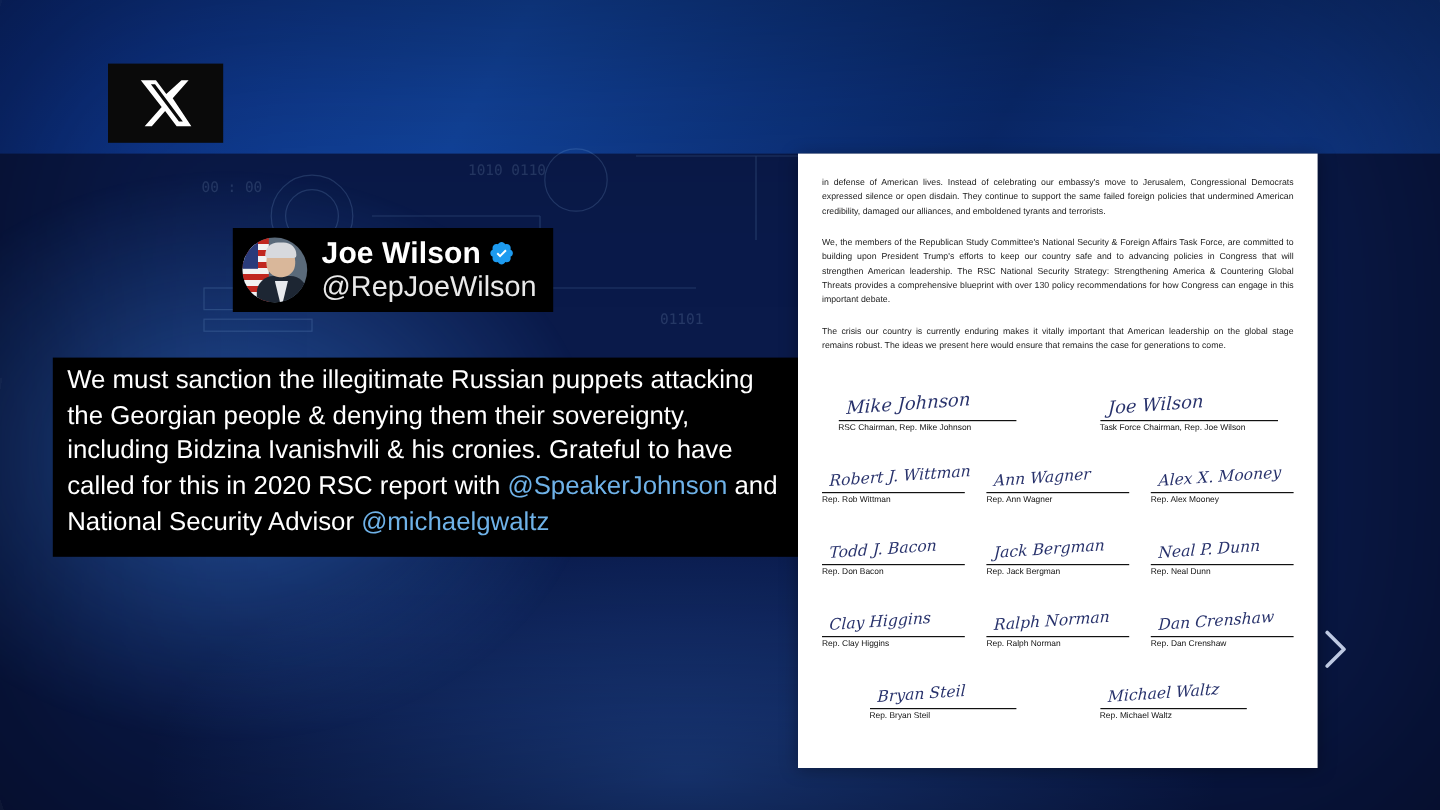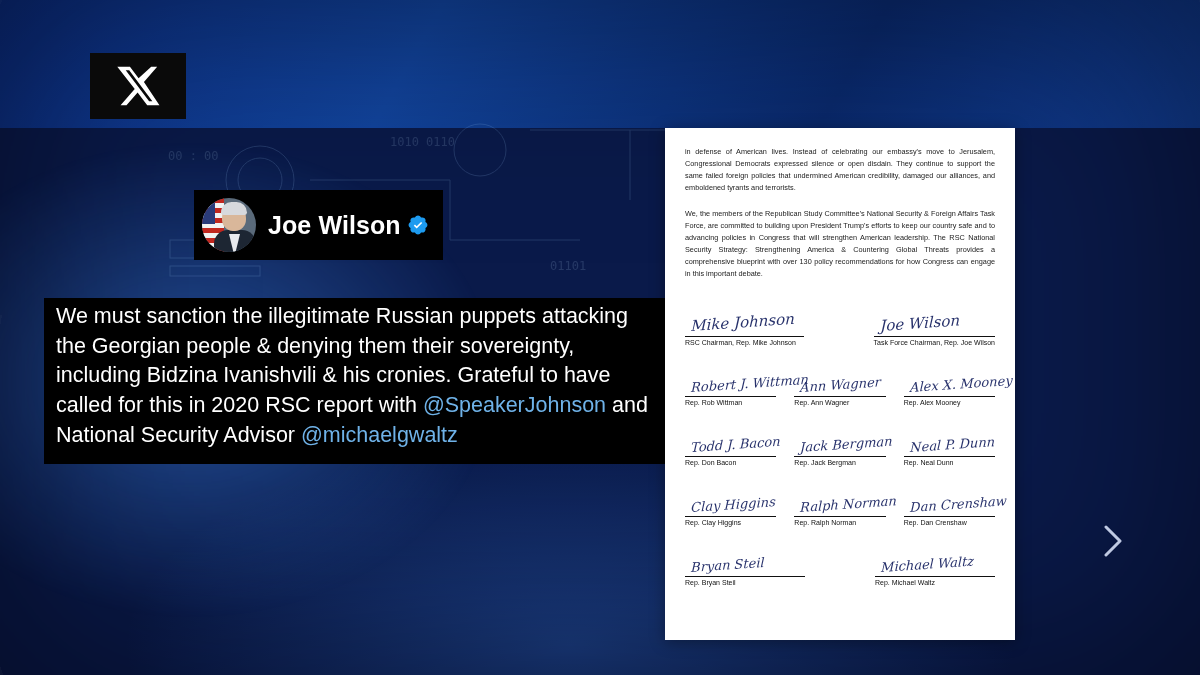--- a/index.html
+++ b/index.html
@@ -187,21 +187,21 @@
     color: #ffffff;
     font-size: 21.5px;
     line-height: 1.38;
   }
   .tweet-body .mention { color: #6fb2e8; }
 
   
   .doc {
     position: absolute;
     left: 665px; top: 128px;
-    width: 350px; height: 512px;
+    width: 433px; height: 512px;
     background: #ffffff;
     color: #111;
     box-shadow: 0 2px 14px rgba(0,0,0,.35);
     overflow: hidden;
   }
   .doc-inner {
     padding: 18px 20px 10px 20px;
   }
   .doc p {
     margin: 0 0 14px 0;
@@ -307,31 +307,33 @@
       <div class="person-shirt"></div>
     </div>
     <div class="tweet-names">
       <div class="tweet-name-row">
         <span class="tweet-name">Joe Wilson</span>
         <svg class="verified" viewBox="0 0 24 24">
           <path fill="#1d9bf0" d="M22.25 12c0-1.43-.88-2.67-2.19-3.34.46-1.39.2-2.9-.81-3.91s-2.52-1.27-3.91-.81C14.67 2.63 13.43 1.75 12 1.75s-2.67.88-3.34 2.19c-1.39-.46-2.9-.2-3.91.81s-1.26 2.52-.8 3.91c-1.31.67-2.2 1.91-2.2 3.34s.89 2.67 2.2 3.34c-.46 1.39-.21 2.9.8 3.91s2.52 1.26 3.91.8c.67 1.31 1.91 2.2 3.34 2.2s2.67-.89 3.34-2.2c1.39.46 2.9.21 3.91-.8s1.27-2.52.81-3.91c1.31-.67 2.19-1.91 2.19-3.34z"></path>
           <path fill="#ffffff" d="M10.6 15.9l-3.2-3.2 1.3-1.3 1.9 1.9 4.7-4.7 1.3 1.3z"></path>
         </svg>
       </div>
+      <div class="tweet-handle">@RepJoeWilson</div>
     </div>
   </div>
 
   <div class="tweet-body">
     <span>We must sanction the illegitimate Russian puppets attacking the Georgian people &amp; denying them their sovereignty, including Bidzina Ivanishvili &amp; his cronies. Grateful to have called for this in 2020 RSC report with </span><span class="mention">@SpeakerJohnson</span><span> and National Security Advisor </span><span class="mention">@michaelgwaltz</span>
   </div>
 
   <div class="doc">
     <div class="doc-inner">
       <p>in defense of American lives. Instead of celebrating our embassy's move to Jerusalem, Congressional Democrats expressed silence or open disdain. They continue to support the same failed foreign policies that undermined American credibility, damaged our alliances, and emboldened tyrants and terrorists.</p>
       <p>We, the members of the Republican Study Committee's National Security &amp; Foreign Affairs Task Force, are committed to building upon President Trump's efforts to keep our country safe and to advancing policies in Congress that will strengthen American leadership. The RSC National Security Strategy: Strengthening America &amp; Countering Global Threats provides a comprehensive blueprint with over 130 policy recommendations for how Congress can engage in this important debate.</p>
+      <p>The crisis our country is currently enduring makes it vitally important that American leadership on the global stage remains robust. The ideas we present here would ensure that remains the case for generations to come.</p>
 
       <div class="sig-block">
 
         <div class="sig-row two">
           <div class="sig-cell wide">
             <div class="sig-line">
               <span class="sig-script">Mike Johnson</span>
             </div>
             <div class="sig-label">RSC Chairman, Rep. Mike Johnson</div>
           </div>

